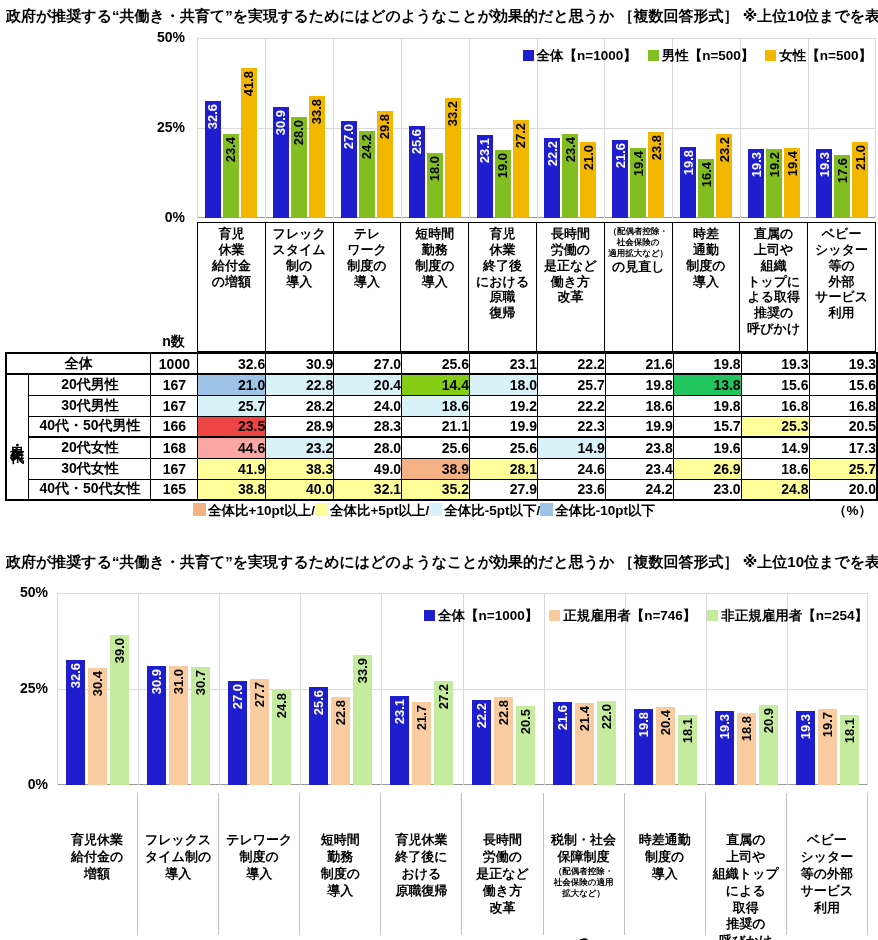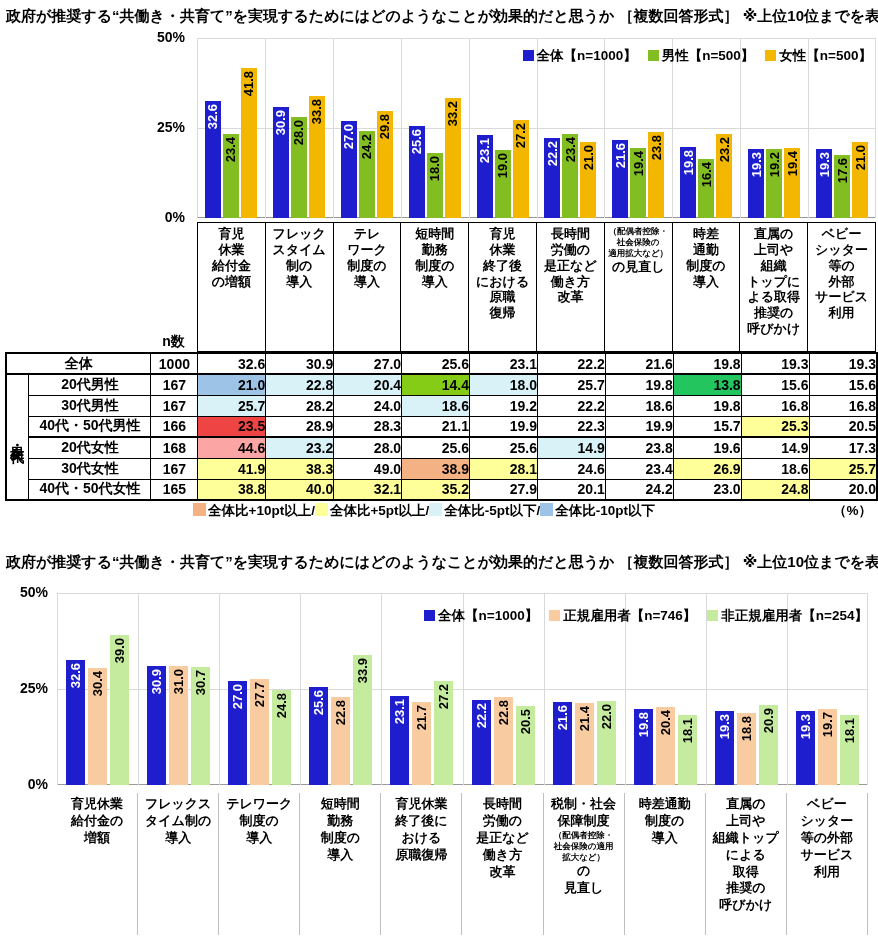--- a/index.html
+++ b/index.html
@@ -23,21 +23,21 @@
   .lg2{top:607px;right:10px;}
   .sw{display:inline-block;width:11px;height:11px;margin-right:3px;vertical-align:-1px;}
   .cats{position:absolute;display:flex;}
   .cats1{left:197px;top:222px;width:679px;height:130px;border:1px solid #000;}
   .cats1 .cat{border-right:1px solid #000;}
   .cats1 .cat:last-child{border-right:none;}
   .cats2{left:57px;top:793px;width:811px;height:142px;}
   .cats2 .cat{border-right:1px solid #BFBFBF;}
   .cat{flex:1;text-align:center;padding-top:3px;}
   .cat-main,.cat-tail{font-size:13px;line-height:1.22;white-space:pre-line;}
-  .cats2 .cat-main,.cats2 .cat-tail{line-height:1.3;}
+  .cats2 .cat-main,.cats2 .cat-tail{line-height:1.3;margin-top:36px;}
   .cat-small{font-size:8.5px;line-height:1.3;white-space:pre-line;}
   .nlabel{position:absolute;left:150px;top:333px;width:47px;text-align:center;font-size:14px;}
   table.cross{position:absolute;left:5px;top:352px;border-collapse:collapse;border:2px solid #000;table-layout:fixed;}
   table.cross td{border:1px solid #000;height:21px;padding:0;font-size:14px;overflow:hidden;white-space:nowrap;}
   td.glab{writing-mode:vertical-rl;font-size:13px;text-align:center;letter-spacing:1px;padding:2px 0;}
   td.rlab{text-align:center;font-size:13.5px;}
   td.ncell{text-align:center;}
   td.vcell{text-align:right;padding-right:7px;}
   tr.hb td{border-bottom:2px solid #000;}
   .tlegend{position:absolute;left:193px;top:502px;display:flex;align-items:center;font-size:13.5px;white-space:nowrap;}
@@ -341,21 +341,21 @@
           <td class="vcell" style="background: rgb(255, 255, 153);">25.7</td>
         </tr>
         <tr>
           <td class="rlab">40代・50代女性</td>
           <td class="ncell">165</td>
           <td class="vcell" style="background: rgb(255, 255, 153);">38.8</td>
           <td class="vcell" style="background: rgb(255, 255, 153);">40.0</td>
           <td class="vcell" style="background: rgb(255, 255, 153);">32.1</td>
           <td class="vcell" style="background: rgb(255, 255, 153);">35.2</td>
           <td class="vcell">27.9</td>
-          <td class="vcell">20.1</td>
+          <td class="vcell">23.6</td>
           <td class="vcell">24.2</td>
           <td class="vcell">23.0</td>
           <td class="vcell" style="background: rgb(255, 255, 153);">24.8</td>
           <td class="vcell">20.0</td>
         </tr>
       </tbody>
   </table>
 
   <div class="tlegend" id="tlegend">
       <span><span class="sw" style="background: rgb(244, 177, 131);"></span>全体比+10pt以上/</span>

